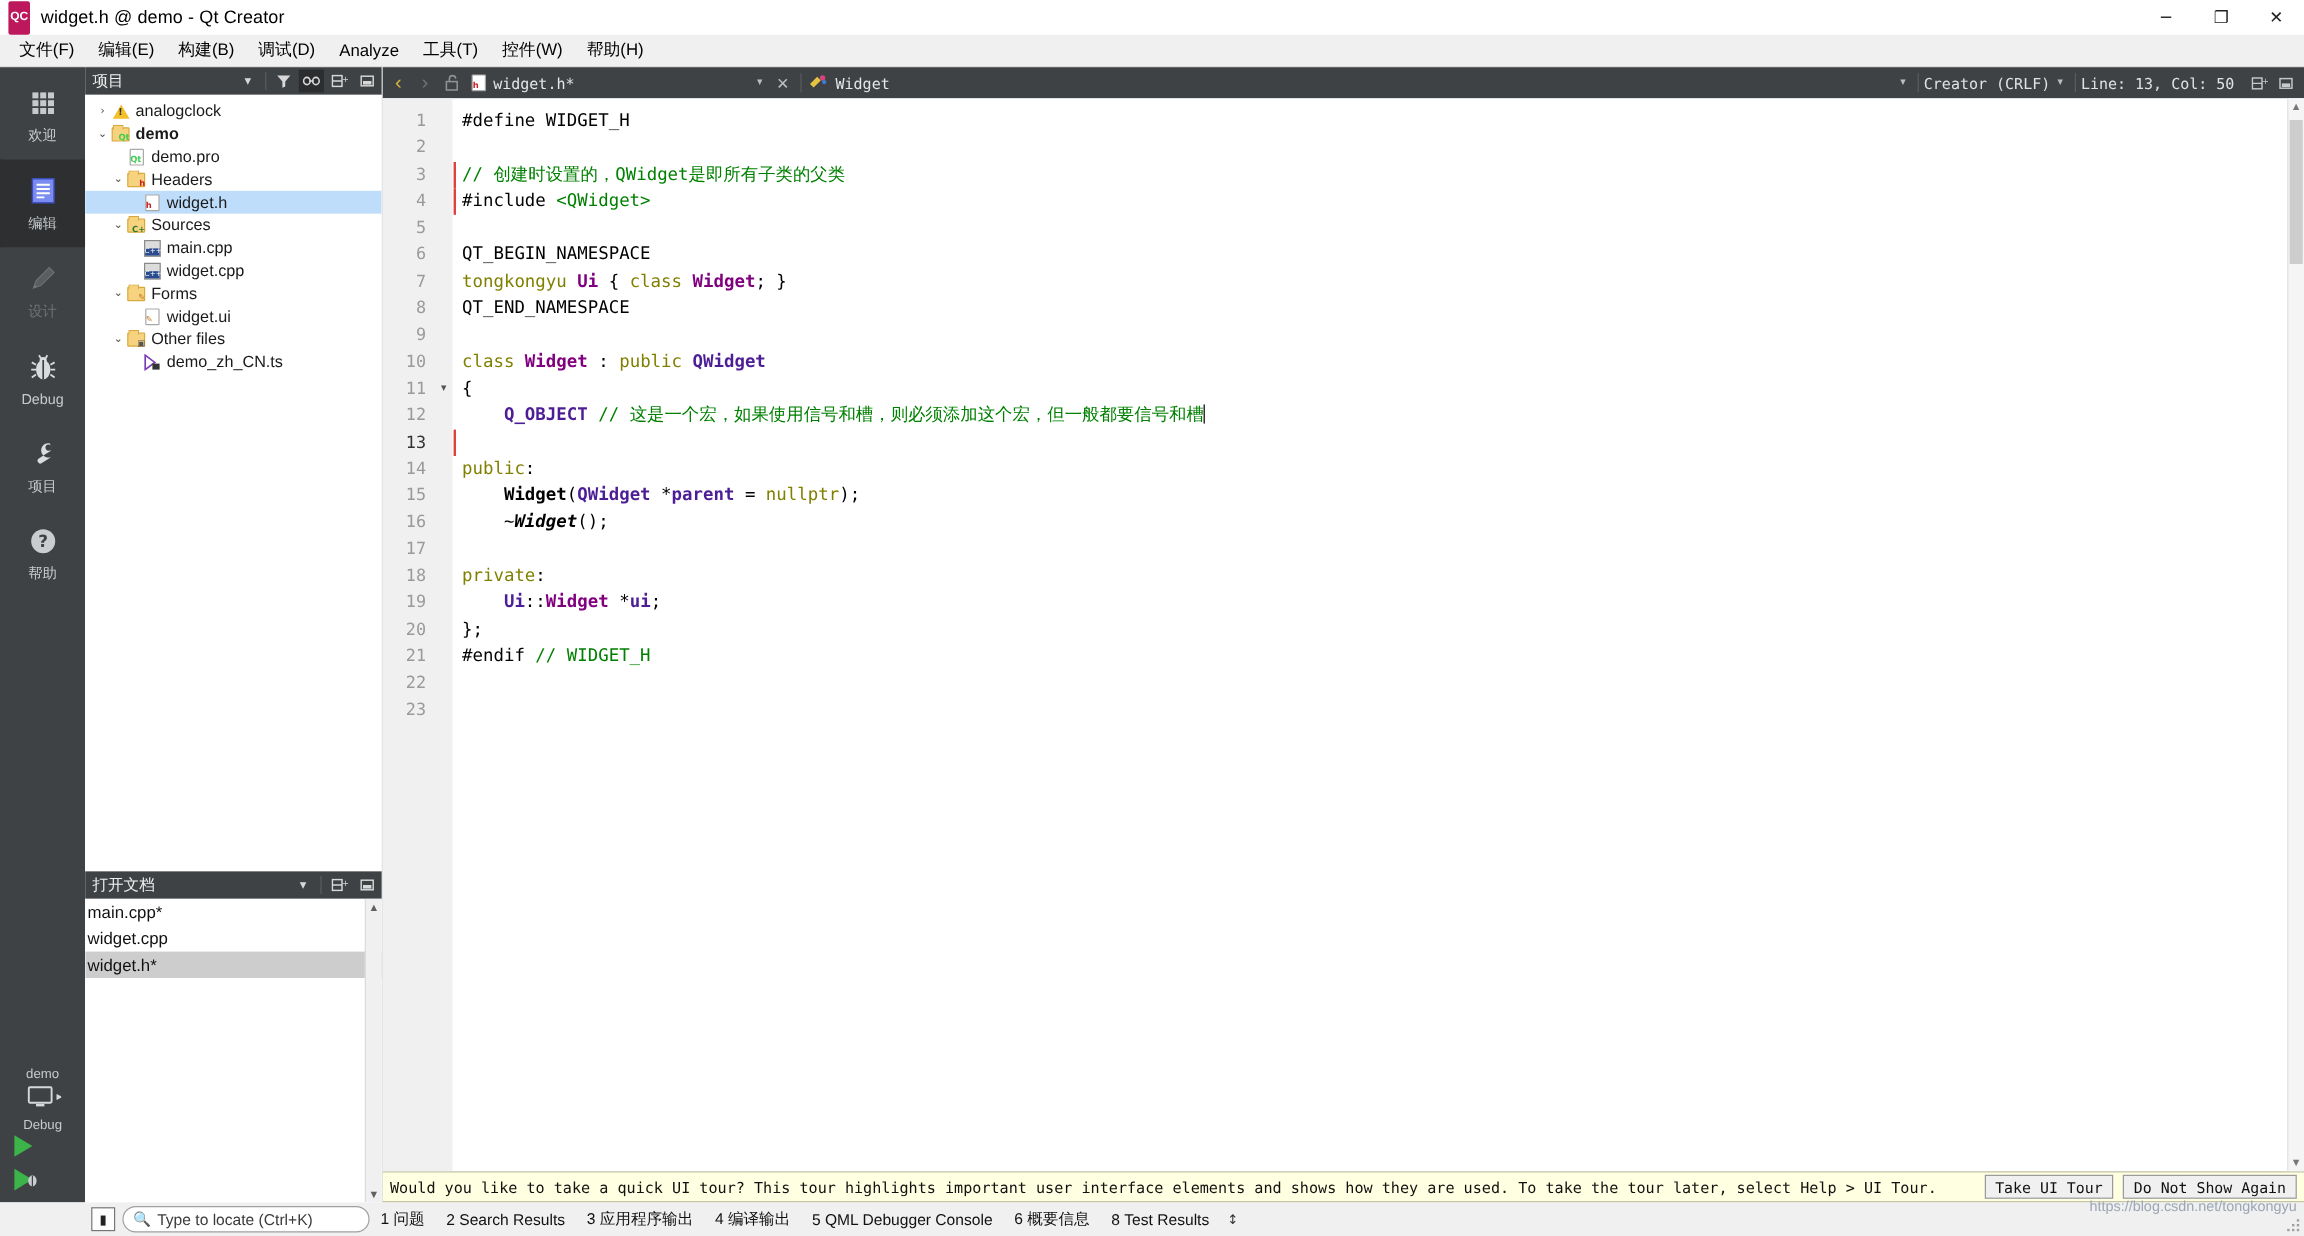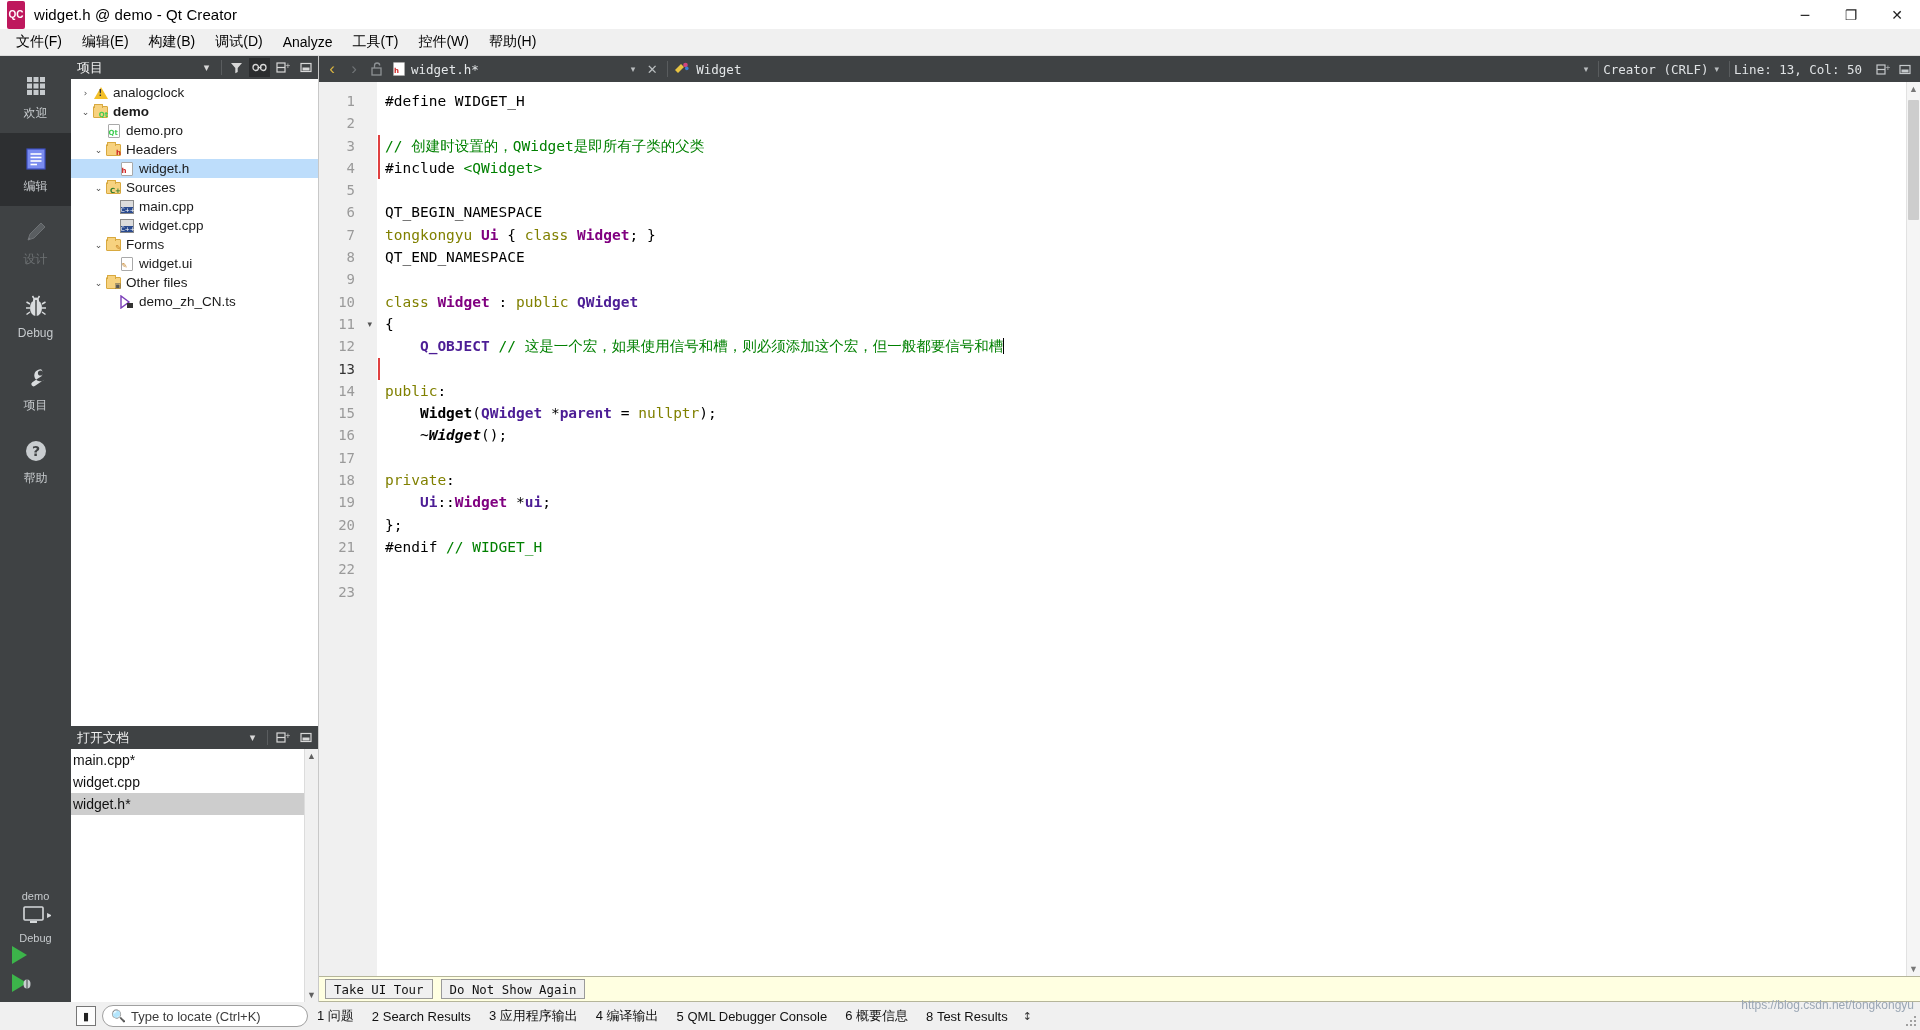--- a/index.html
+++ b/index.html
@@ -669,20 +669,21 @@
             <div class="cline">&nbsp;</div>
           </div>
         <div class="vscroll-right">
           <span>▲</span>
           <span>▼</span>
           <div class="vscroll-thumb"></div>
         </div>
       </div>
 
       <div class="infobar">
+        <span class="infotext">Would you like to take a quick UI tour? This tour highlights important user interface elements and shows how they are used. To take the tour later, select Help &gt; UI Tour.</span>
         <span class="infobtn">Take UI Tour</span>
         <span class="infobtn">Do Not Show Again</span>
       </div>
     </div>
   </div>
 
   <div class="statusbar">
     <div class="sb-toggle">▮</div>
     <div class="locator">
       <span class="lico">🔍</span>

